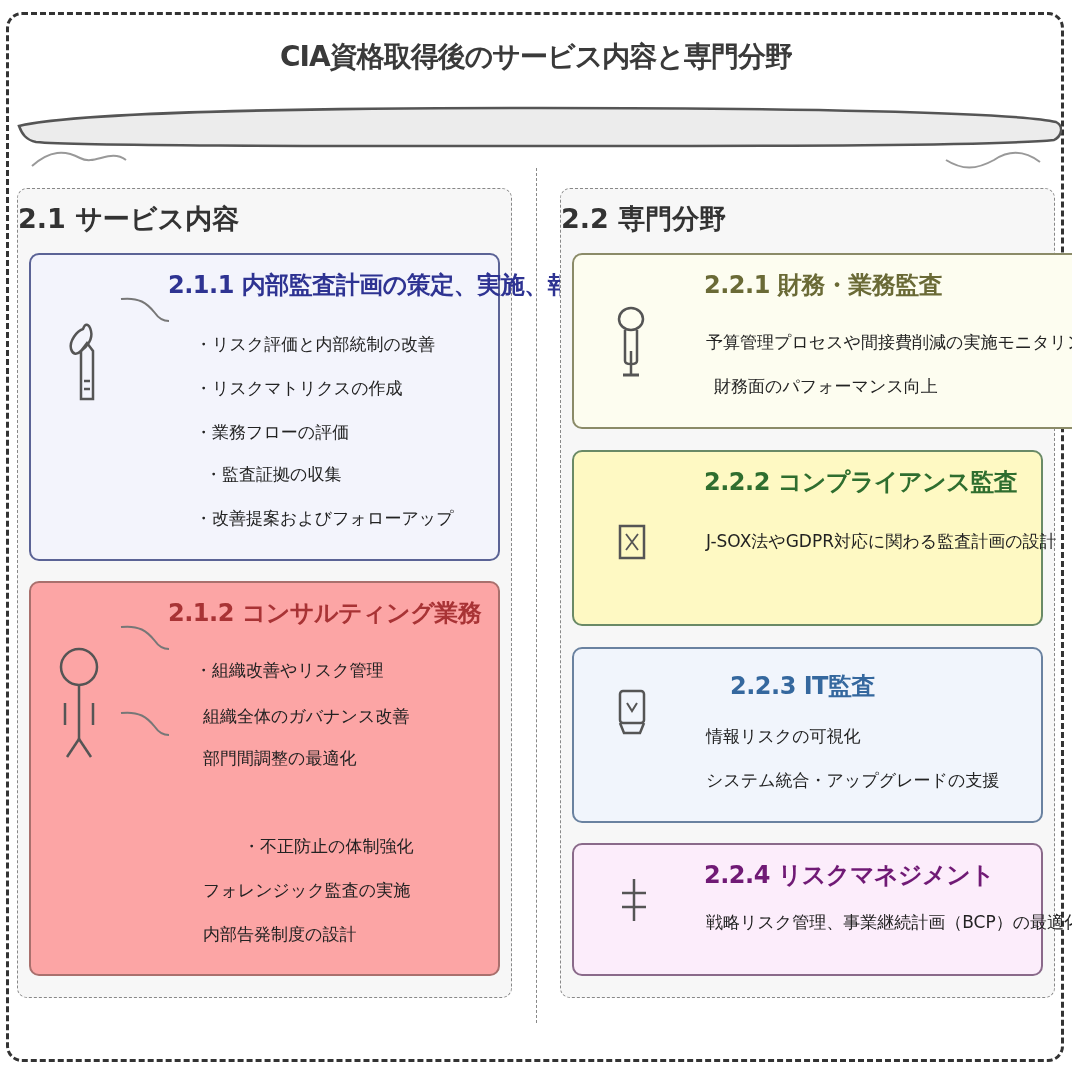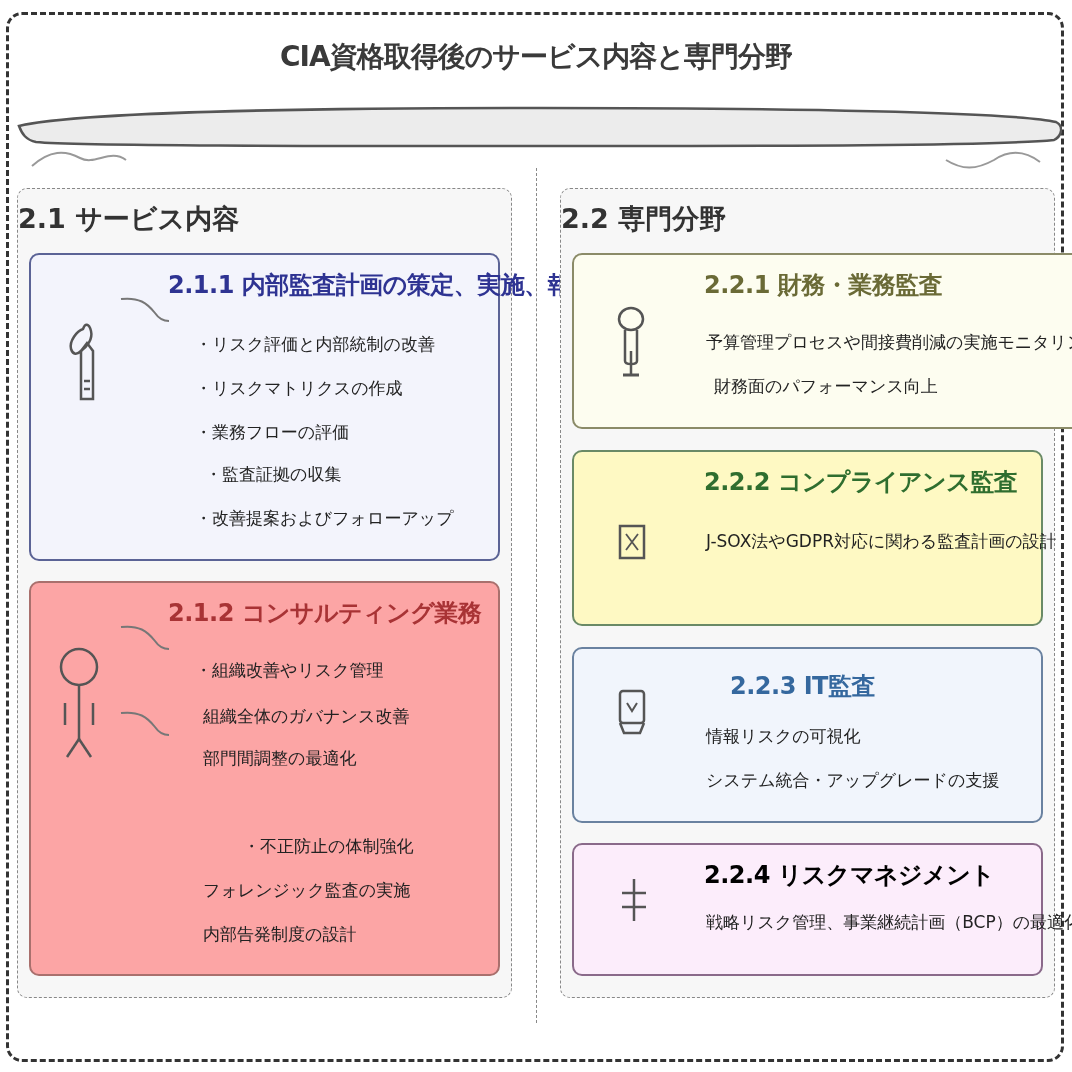--- a/index.html
+++ b/index.html
@@ -119,20 +119,20 @@
   <svg class="icon" style="left:44px; top:40px;" width="28" height="50" viewBox="0 0 28 50">
     <rect x="2" y="2" width="24" height="32" rx="3" fill="none" stroke="#555" stroke-width="2.5"></rect>
     <path d="M9,14 L14,22 L19,14" fill="none" stroke="#555" stroke-width="2"></path>
     <path d="M2,34 L6,44 L22,44 L26,34" fill="none" stroke="#555" stroke-width="2.5"></path>
   </svg>
   <div class="line" style="left:132px; top:76px;">情報リスクの可視化</div>
   <div class="line" style="left:132px; top:120px;">システム統合・アップグレードの支援</div>
 </div>
 
 <div class="card" style="left:572px; top:843px; width:471px; height:133px; background:#fcedfb; border-color:#8a6a8a;">
-  <div class="card-title" style="left:130px; top:14px; color:#000000;">2.2.4 リスクマネジメント</div>
+  <div class="card-title" style="left:130px; top:14px; color:#701a75;">2.2.4 リスクマネジメント</div>
   <svg class="icon" style="left:46px; top:32px;" width="28" height="46" viewBox="0 0 28 46">
     <line x1="14" y1="2" x2="14" y2="44" stroke="#555" stroke-width="2.5"></line>
     <line x1="2" y1="16" x2="26" y2="16" stroke="#555" stroke-width="2.5"></line>
     <line x1="2" y1="30" x2="26" y2="30" stroke="#555" stroke-width="2.5"></line>
   </svg>
   <div class="line" style="left:132px; top:66px;">戦略リスク管理、事業継続計画（BCP）の最適化</div>
 </div>
 
 </body></html>

